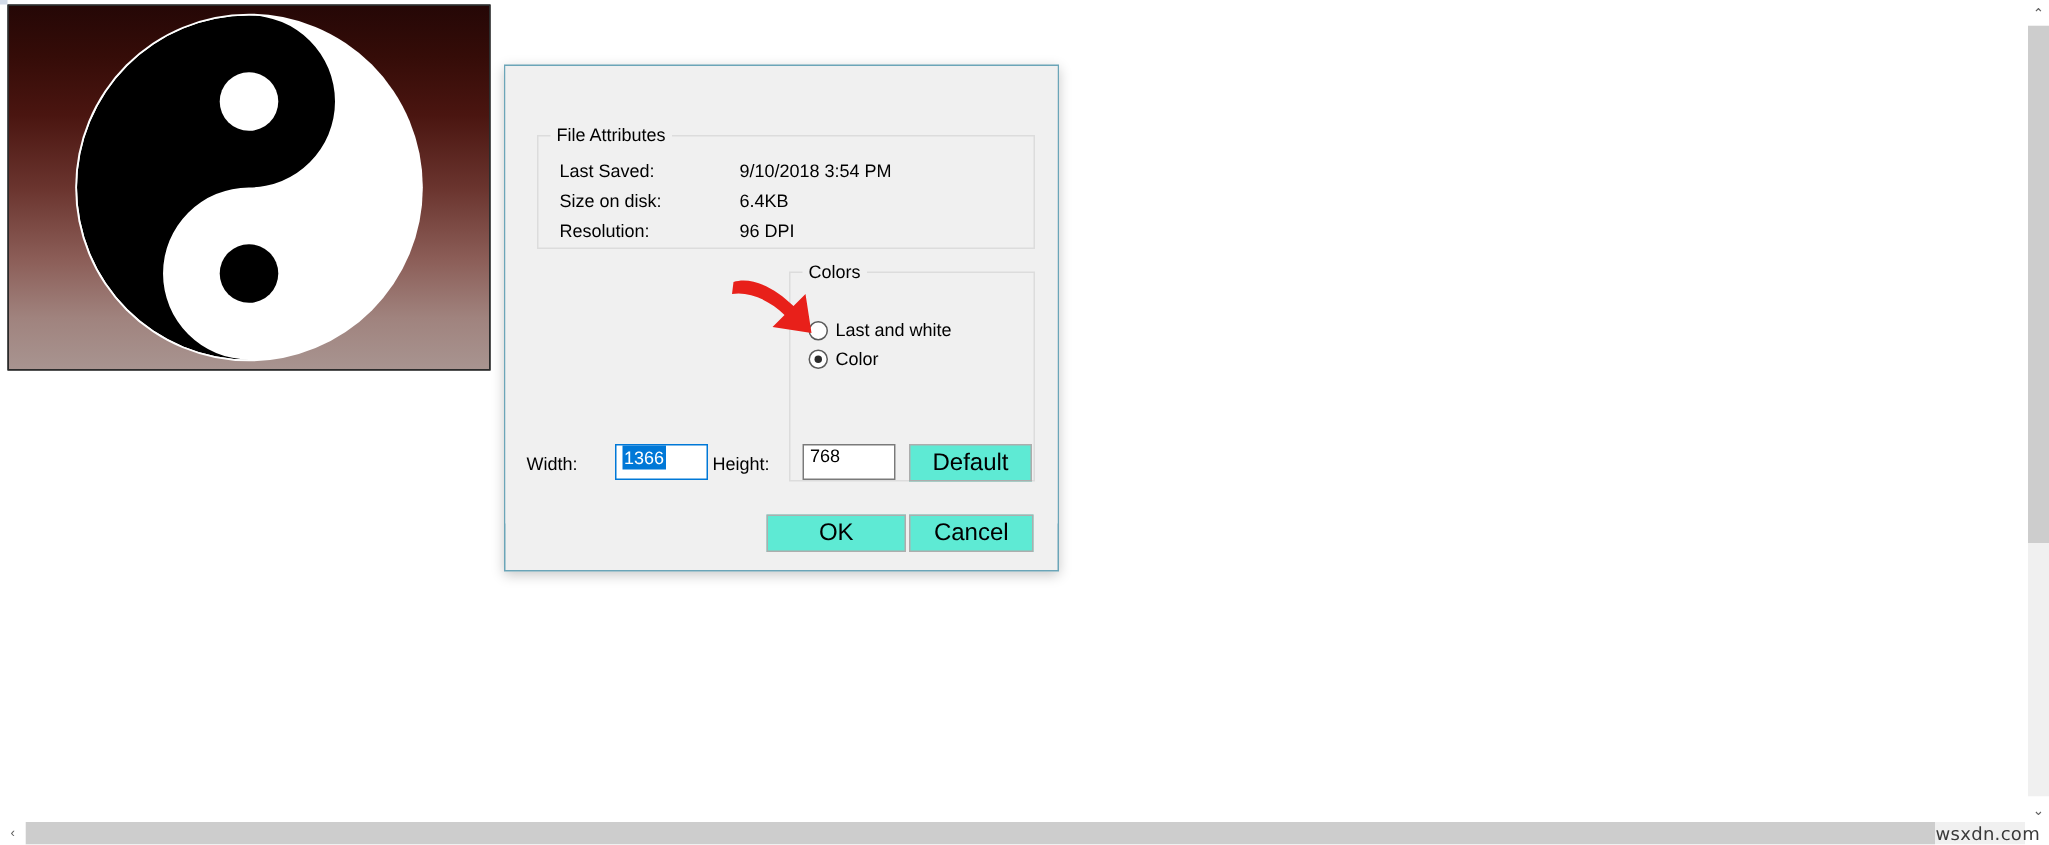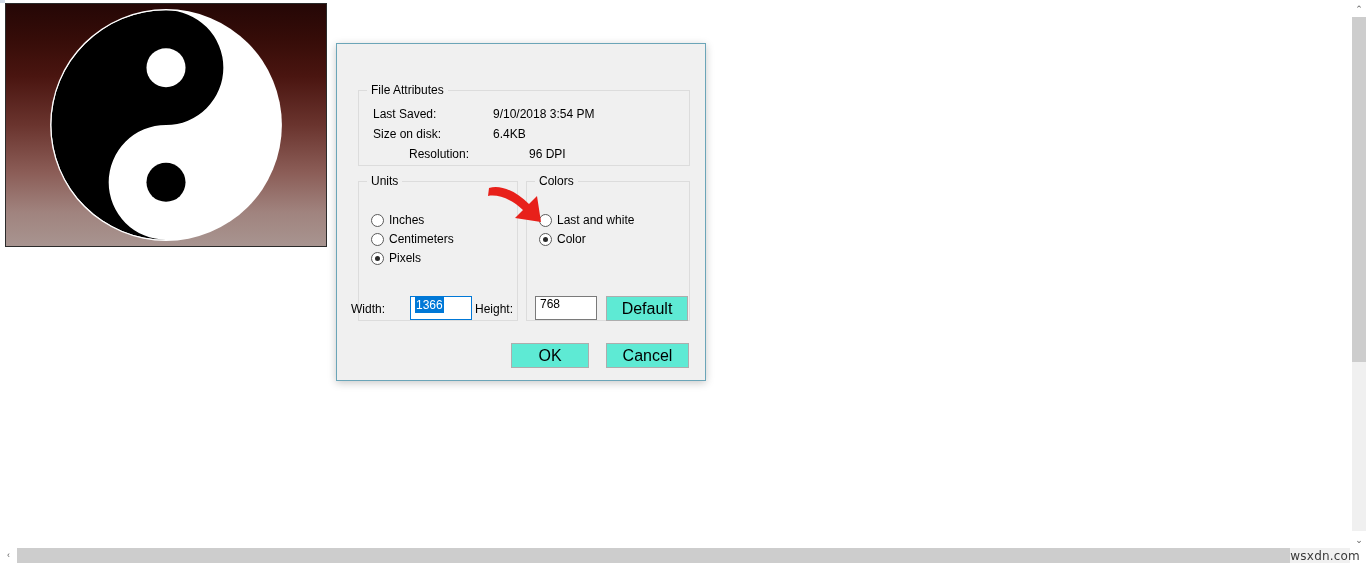--- a/index.html
+++ b/index.html
@@ -212,21 +212,21 @@
   .attr-row {
     position: absolute;
     font-size: 12px;
     color: #000;
     white-space: nowrap;
   }
   .attr-key { left: 14px; }
   .attr-val { left: 134px; }
   .r1 { top: 16px; }
   .r2 { top: 36px; }
-  .r3 { top: 56px; margin-left: 36px; }
+  .r3 { top: 56px; }
 
   
   .radio-row {
     position: absolute;
     left: 12px;
     display: flex;
     align-items: center;
     cursor: pointer;
     white-space: nowrap;
   }
@@ -292,21 +292,21 @@
     border: 1px solid #adadad;
     font-size: 16px;
     color: #000;
     font-family: "Liberation Sans", sans-serif;
     cursor: pointer;
     display: flex;
     align-items: center;
     justify-content: center;
   }
   #btn-default { left: 269px; top: 252px; width: 82px; }
-  #btn-ok      { left: 174px; top: 299px; width: 78px; }
+  #btn-ok      { left: 174px; top: 299px; width: 93px; }
   #btn-cancel  { left: 269px; top: 299px; width: 83px; }
 
   
   .arrow-annotation {
     position: absolute;
     left: 483px;
     top: 176px;
     width: 70px;
     height: 56px;
     z-index: 35;
@@ -371,36 +371,20 @@
         <span class="attr-row attr-key r1">Last Saved:</span>
         <span class="attr-row attr-val r1">9/10/2018 3:54 PM</span>
 
         <span class="attr-row attr-key r2">Size on disk:</span>
         <span class="attr-row attr-val r2">6.4KB</span>
 
         <span class="attr-row attr-key r3">Resolution:</span>
         <span class="attr-row attr-val r3">96 DPI</span>
       </div>
 
-      <div class="groupbox" id="gb-units">
-        <span class="groupbox-label">Units</span>
-
-        <div class="radio-row ro1">
-          <span class="radio-mark"></span>
-          <span class="radio-label">Inches</span>
-        </div>
-        <div class="radio-row ro2">
-          <span class="radio-mark"></span>
-          <span class="radio-label">Centimeters</span>
-        </div>
-        <div class="radio-row ro3 checked">
-          <span class="radio-mark"></span>
-          <span class="radio-label">Pixels</span>
-        </div>
-      </div>
 
       <div class="groupbox" id="gb-colors">
         <span class="groupbox-label">Colors</span>
 
         <div class="radio-row ro1">
           <span class="radio-mark"></span>
           <span class="radio-label">Last and white</span>
         </div>
         <div class="radio-row ro2 checked">
           <span class="radio-mark"></span>

